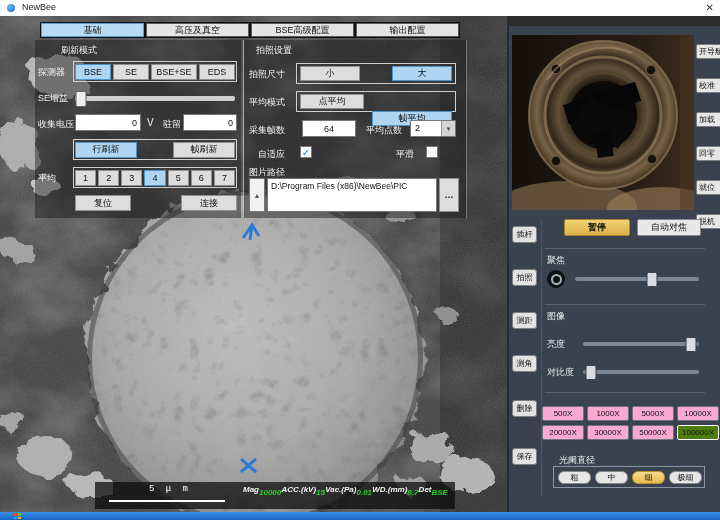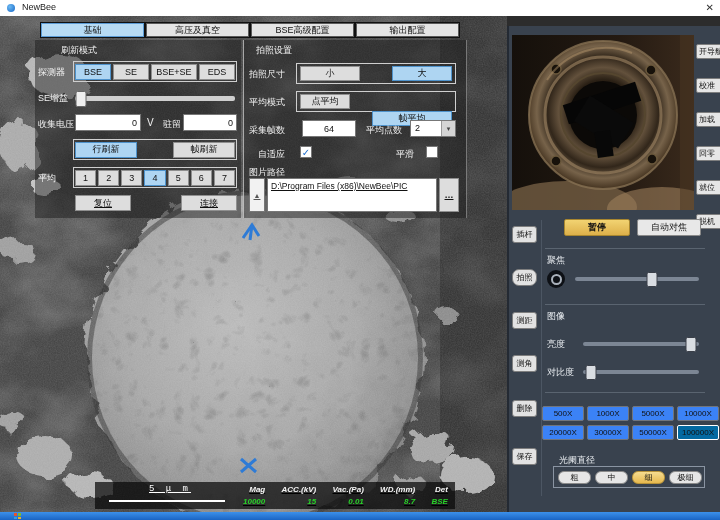--- a/index.html
+++ b/index.html
@@ -1,18 +1,18 @@
 <!DOCTYPE html>
 <html><head>
 <meta charset="utf-8">
 <style>
   html,body{margin:0;padding:0;background:#000;}
   #app{position:relative;width:720px;height:520px;overflow:hidden;background:#222;
        font-family:"Liberation Sans","DejaVu Sans",sans-serif;-webkit-font-smoothing:antialiased;}
-  .abs{position:absolute;text-decoration:underline;}
+  .abs{position:absolute;}
   
   .titlebar{position:absolute;top:0;left:0;width:720px;height:16px;background:#ffffff;border-bottom:1px solid #d0d0d0;}
   .app-icon{position:absolute;left:7px;top:4px;width:8px;height:8px;border-radius:50%;
             background:radial-gradient(circle at 35% 35%,#6cb9f2,#1668c8);}
   .app-title{position:absolute;left:22px;top:2px;font-size:9px;color:#1b1b1b;}
   .close-btn{position:absolute;right:6px;top:1px;font-size:10px;color:#333;line-height:14px;}
   
   .main{position:absolute;top:16px;left:0;width:720px;height:496px;background:#2c2c2c;}
   
   .tabbar{position:absolute;left:40px;top:6px;width:420px;height:16px;display:flex;background:#101010;gap:2px;padding:1px;box-sizing:border-box;}
@@ -37,34 +37,34 @@
   .checkbox{position:absolute;width:12px;height:12px;background:#fff;border:1px solid #777;box-sizing:border-box;
             display:flex;align-items:center;justify-content:center;font-size:10px;color:#1e6fd0;font-weight:bold;}
   
   .rpanel{position:absolute;left:507px;top:10px;width:213px;height:496px;background:#39424e;border-left:2px solid #242a33;box-sizing:border-box;}
   .tool-btn{position:absolute;left:3px;width:25px;height:17px;border-radius:3px;background:#e2e2e2;border:1px solid #7e7e7e;
             font-size:8px;color:#111;display:flex;align-items:center;justify-content:center;box-sizing:border-box;}
   .edge-btn{position:absolute;left:187px;width:32px;height:15px;border-radius:2px;background:#e6e6e6;border:1px solid #7e7e7e;
             font-size:8px;color:#111;display:flex;align-items:center;justify-content:flex-start;padding-left:2px;box-sizing:border-box;}
   .divider{position:absolute;left:36px;width:160px;height:1px;background:#5a6470;}
   .rp-lbl{position:absolute;color:#e8ecf0;font-size:9px;white-space:nowrap;}
-  .mag-btn{position:absolute;width:42px;height:15px;background:#3b82f6;border:1px solid #70757d;border-radius:2px;
+  .mag-btn{position:absolute;width:42px;height:15px;background:#f9a8d4;border:1px solid #70757d;border-radius:2px;
            font-size:8px;color:#111;display:flex;align-items:center;justify-content:center;box-sizing:border-box;}
-  .mag-btn.active{background:#0369a1;border-color:#fff;}
+  .mag-btn.active{background:#4d7c0f;border-color:#fff;}
   .ap-btn{position:absolute;top:4px;width:33px;height:13px;background:#e6e6e6;border:1px solid #8a8a8a;border-radius:6px;
           font-size:8px;color:#111;display:flex;align-items:center;justify-content:center;box-sizing:border-box;}
   .ap-btn.active{background:linear-gradient(#f6dc90,#e7b94e);border-color:#b8933a;}
   .pause-btn{position:absolute;left:55px;top:193px;width:66px;height:17px;border:1px solid #a8862f;border-radius:2px;
              background:linear-gradient(#f2d372,#ddb04a);font-size:9px;font-weight:bold;color:#111;
              display:flex;align-items:center;justify-content:center;box-sizing:border-box;}
   .af-btn{position:absolute;left:128px;top:193px;width:64px;height:17px;border:1px solid #8a8a8a;border-radius:2px;
           background:#e8e8e8;font-size:9px;color:#111;display:flex;align-items:center;justify-content:center;box-sizing:border-box;}
   
   .statusbar{position:absolute;left:95px;top:466px;width:360px;height:27px;background:rgba(8,8,8,0.72);}
-  .st-col{display:flex;flex-direction:column;align-items:flex-end;}
+  .st-col{display:flex;align-items:flex-start;}
   .st-h{color:#f5f5f5;font-size:8px;font-weight:bold;font-style:italic;}
   .st-v{color:#29d129;font-size:8px;font-weight:bold;font-style:italic;margin-top:3px;}
   
   .taskbar{position:absolute;top:512px;left:0;width:720px;height:8px;background:linear-gradient(#3c90ea,#1a64c4);}
   .winlogo{position:absolute;left:14px;top:1px;width:7px;height:6px;display:grid;grid-template-columns:3px 3px;grid-gap:1px;}
   .winlogo div{width:3px;height:2.5px;}
   .combo{position:absolute;background:#fff;border:1px solid #777;box-sizing:border-box;display:flex;}
   .combo .val{flex:1;font-size:9px;color:#111;padding:2px 0 0 4px;}
   .combo .arrow{width:13px;background:#d4d4d4;border-left:1px solid #999;display:flex;align-items:center;justify-content:center;
                 font-size:7px;color:#444;}
@@ -202,21 +202,21 @@
       <div class="lbl" style="left:12px;top:4px;">拍照设置</div>
 
       <div class="lbl" style="left:5px;top:28px;">拍照尺寸</div>
       <div class="grp" style="left:52px;top:23px;width:160px;height:21px;justify-content:space-between;padding:1px 3px;">
         <div class="btn" style="width:60px;height:15px;">小</div>
         <div class="btn sel" style="width:60px;height:15px;">大</div>
       </div>
 
       <div class="lbl" style="left:5px;top:56px;">平均模式</div>
       <div class="grp" style="left:52px;top:51px;width:160px;height:21px;justify-content:space-between;padding:1px 3px;">
-        <div class="btn" style="width:50px;height:15px;">点平均</div>
+        <div class="btn" style="width:64px;height:15px;">点平均</div>
         <div class="btn sel" style="width:80px;height:15px;margin-top:33px;">帧平均</div>
       </div>
 
       <div class="lbl" style="left:5px;top:84px;">采集帧数</div>
       <input class="num-input" style="left: 58px; top: 80px; width: 54px; height: 17px; text-align: center;" value="64">
       <div class="lbl" style="left:122px;top:84px;">平均点数</div>
       <div class="combo" style="left:166px;top:80px;width:46px;height:17px;">
         <div class="val">2</div>
         <div class="arrow">▾</div>
       </div>
@@ -301,21 +301,21 @@
       </div>
 
       <div class="edge-btn" style="top:18px;">开导航</div>
       <div class="edge-btn" style="top:52px;">校准</div>
       <div class="edge-btn" style="top:86px;">加载</div>
       <div class="edge-btn" style="top:120px;">回零</div>
       <div class="edge-btn" style="top:154px;">就位</div>
       <div class="edge-btn" style="top:188px;">脱机</div>
 
       <div class="tool-btn" style="top:200px;">插杆</div>
-      <div class="tool-btn" style="top:243px;border-radius:7px;">拍照</div>
+      <div class="tool-btn" style="top:243px;">拍照</div>
       <div class="tool-btn" style="top:286px;">测距</div>
       <div class="tool-btn" style="top:329px;">测角</div>
       <div class="tool-btn" style="top:374px;">删除</div>
       <div class="tool-btn" style="top:422px;">保存</div>
       <div class="abs" style="left:32px;top:194px;width:1px;height:276px;background:#4c5663;"></div>
 
       <div class="pause-btn">暂停</div>
       <div class="af-btn">自动对焦</div>
 
       <div class="divider" style="top:222px;"></div>

